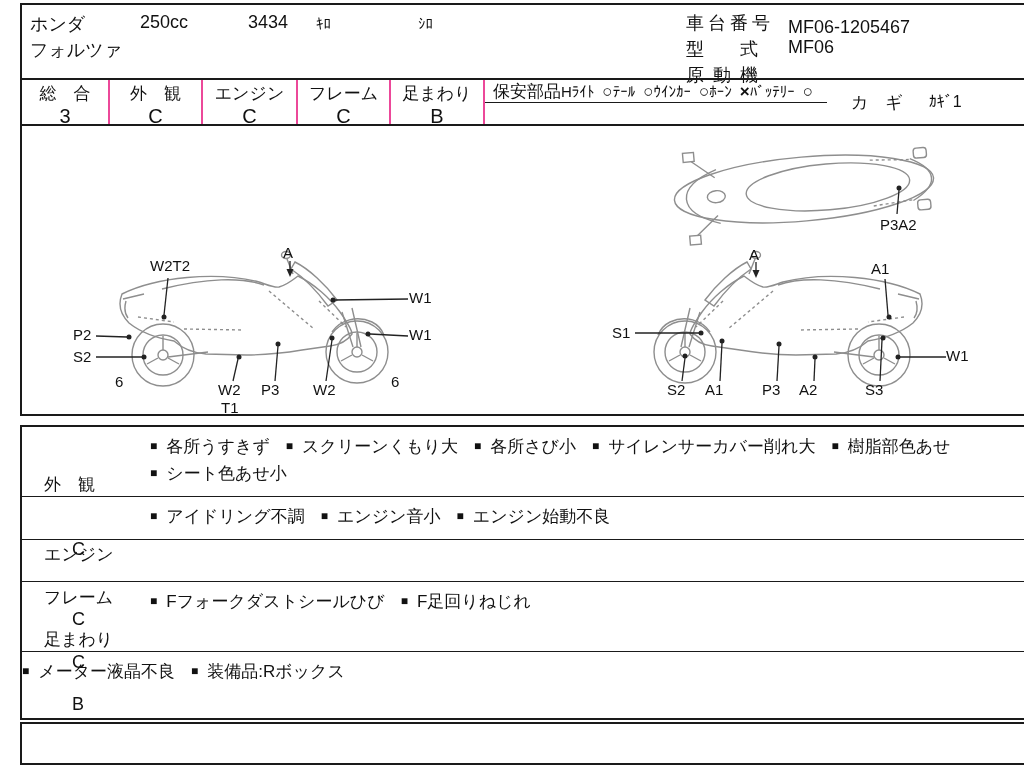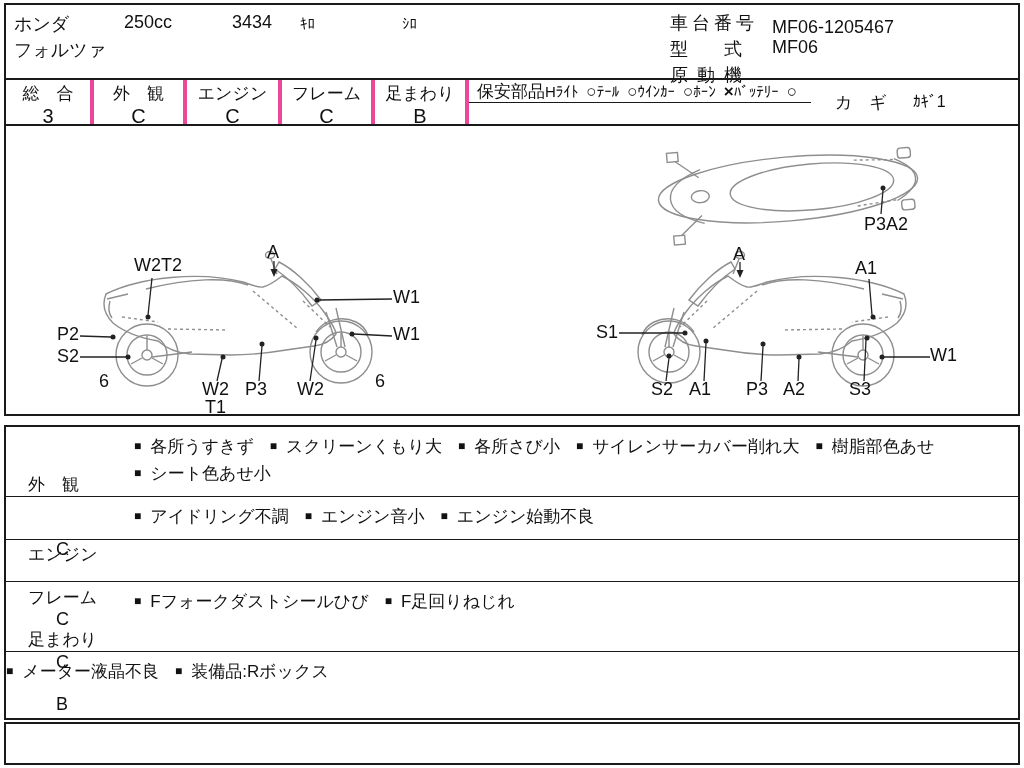--- a/index.html
+++ b/index.html
@@ -1,41 +1,41 @@
 <!DOCTYPE html>
 <html><head>
 <meta charset="utf-8">
 <style>
   html,body{margin:0;padding:0;width:1024px;height:768px;overflow:hidden;background:#fff;}
   body{font-family:"Liberation Sans","DejaVu Sans",sans-serif;color:#111;}
-  .sheet{position:absolute;inset:0;width:944px;height:768px;}
+  .sheet{position:absolute;inset:0;width:944px;height:768px;margin-left:16px;}
 
   
   .header{position:absolute;left:4px;top:3px;width:1016px;height:75px;border:2px solid #1a1a1a;border-bottom:none;box-sizing:border-box;}
   .header span{position:absolute;font-size:18px;white-space:pre;}
   .h-small{font-size:15px !important;}
 
   
   .ratings{position:absolute;left:4px;top:78px;width:1016px;height:48px;border:2px solid #1a1a1a;box-sizing:border-box;display:flex;}
-  .rcell{border-right:4px solid #ec4899;display:flex;flex-direction:column;align-items:center;box-sizing:border-box;}
+  .rcell{border-right:2px solid #ec4899;display:flex;flex-direction:column;align-items:center;box-sizing:border-box;}
   .rc0{width:88px}.rc1{width:93px}.rc2{width:95px}.rc3{width:93px}.rc4{width:94px}
   .rlabel{font-size:17px;margin-top:2px;white-space:pre;}
   .rvalue{font-size:20px;margin-top:0px;}
   .safety{flex:1;display:flex;flex-direction:row;box-sizing:border-box;}
   .srow1{height:23px;display:flex;align-items:center;border-bottom:1px solid #1a1a1a;padding:0 14px 0 8px;justify-content:space-between;box-sizing:border-box;}
   .stitle{font-size:17px;white-space:pre;}
   .sitem{display:flex;align-items:center;gap:8px;font-size:15px;white-space:pre;}
   .sstat{font-weight:700;font-size:17px;line-height:1;}
   .srow2{flex:1;display:flex;align-items:center;padding-left:24px;font-size:17px;}
   .kvalue{margin-left:26px;font-size:16px;}
 
   
   .diagram{position:absolute;left:4px;top:124px;width:1016px;height:292px;border:2px solid #1a1a1a;box-sizing:border-box;background:#fff;}
   .art{position:absolute;left:0;top:0;width:1024px;height:768px;pointer-events:none;}
-  .dlabel{position:absolute;font-size:18px;white-space:pre;line-height:17px;}
+  .dlabel{position:absolute;font-size:15px;white-space:pre;line-height:17px;}
 
   
   .conditions{position:absolute;left:4px;top:425px;width:1016px;height:295px;border:2px solid #1a1a1a;box-sizing:border-box;}
   .crow{display:flex;box-sizing:border-box;}
   .crow + .crow{border-top:1px solid #1a1a1a;}
   .clabel{width:128px;box-sizing:border-box;padding:6px 0 0 22px;font-size:17px;white-space:pre;}
   .cgrade{padding-left:28px;padding-top:3px;font-size:18px;}
   .citems{flex:1;box-sizing:border-box;padding:7px 14px 0 0;font-size:17px;line-height:26px;}
   .citem{white-space:nowrap;margin-right:16px;}
   .cbul{font-size:12px;margin-right:9px;display:inline-block;transform:translateY(-2px);}

